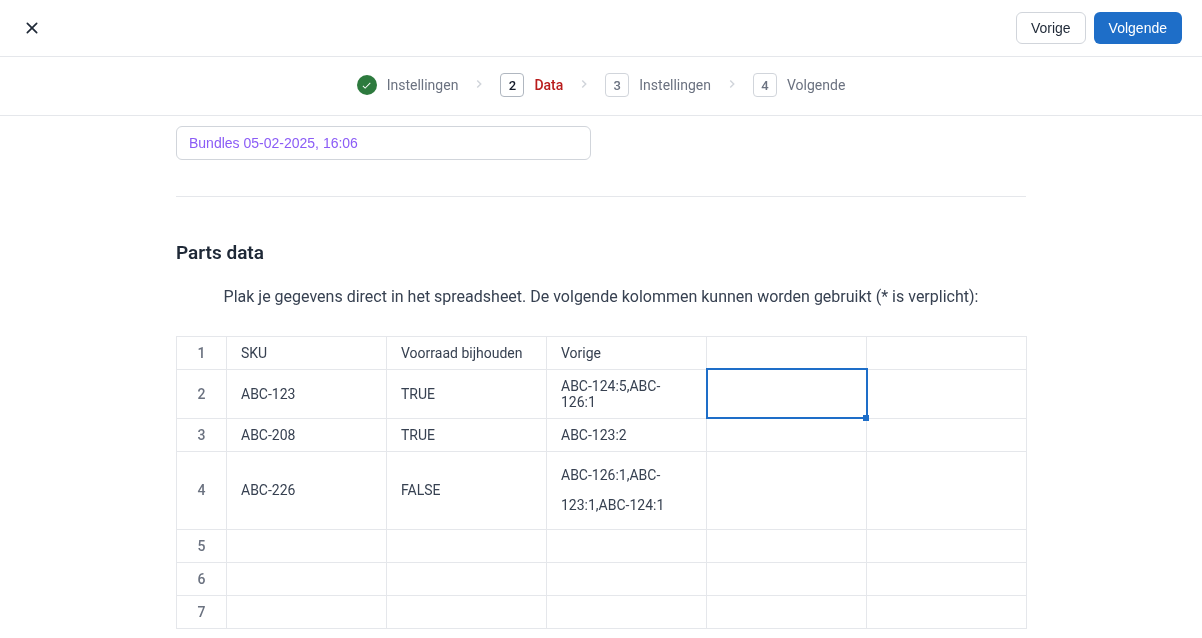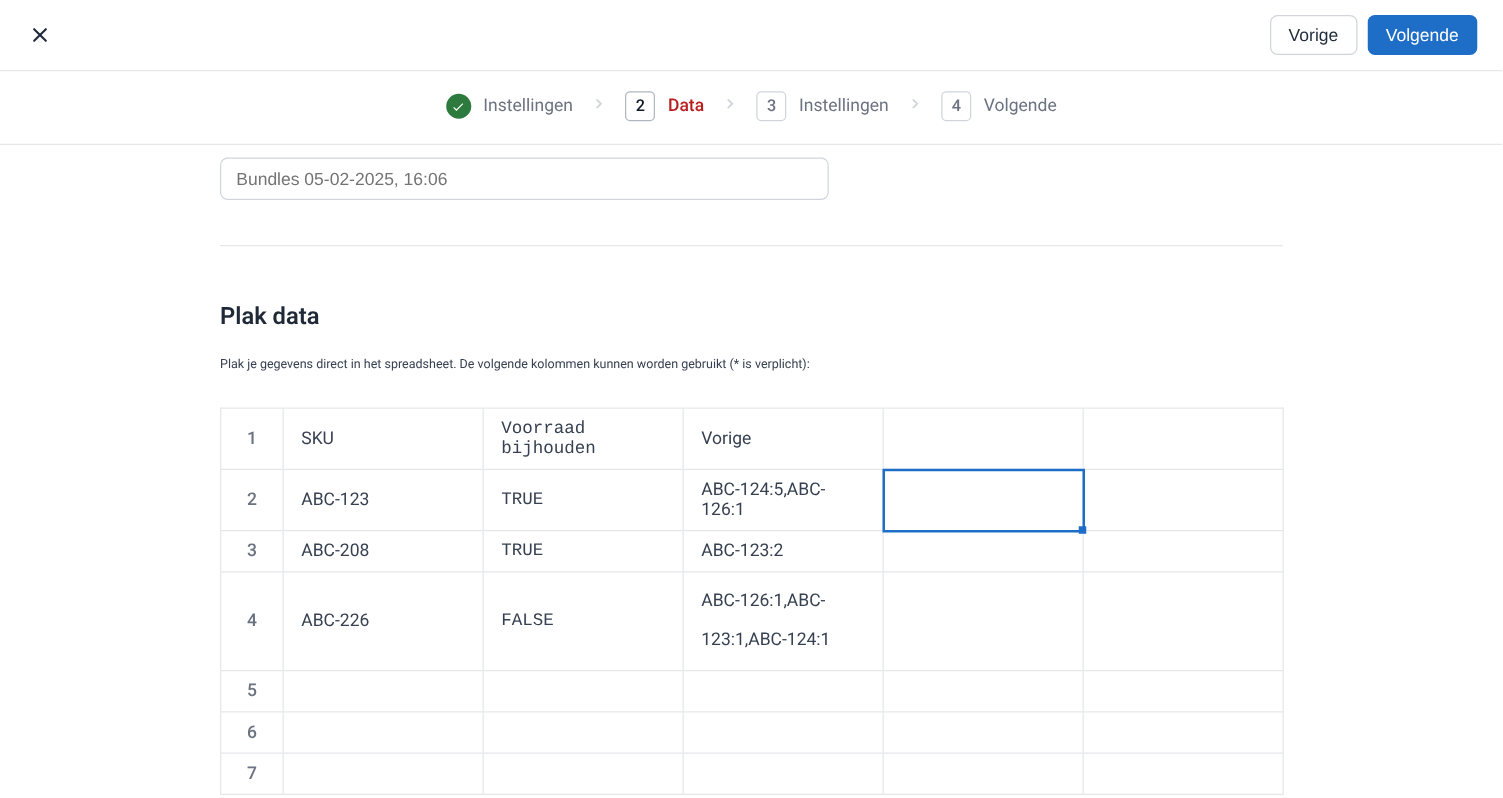--- a/index.html
+++ b/index.html
@@ -111,44 +111,45 @@
     .chevron svg {
       width: 14px;
       height: 14px;
     }
     .content {
       max-width: 850px;
       margin: 0 auto;
       padding: 10px 0 0 0;
     }
     .input-field {
-      width: 487px;
+      width: 415px;
       padding: 8px 12px;
       border: 1px solid #d1d5db;
       border-radius: 6px;
       font-size: 14px;
-      color: #737373;
+      color: #8b5cf6;
       background: #ffffff;
     }
     .divider {
       border: none;
       border-top: 1px solid #e5e7eb;
       margin: 36px 0 44px 0;
     }
     .section-title {
       font-size: 19px;
       font-weight: 600;
       color: #1f2937;
       margin-bottom: 20px;
     }
     .section-desc {
-      font-size: 10px;
+      font-size: 16px;
       color: #374151;
       margin-bottom: 6px;
       line-height: 1.6;
+      text-align: center;
     }
     .required-mark {
       color: #dc2626;
     }
     .spreadsheet {
       margin-top: 26px;
       border: 1px solid #e5e7eb;
       border-collapse: collapse;
       width: 100%;
       table-layout: fixed;
@@ -165,21 +166,21 @@
       word-wrap: break-word;
     }
     .spreadsheet .row-num {
       width: 50px;
       text-align: center;
       color: #6b7280;
       background: #ffffff;
       font-weight: 500;
     }
     .spreadsheet .col-a { width: 160px; }
-    .spreadsheet .col-b { width: 160px; font-family: Liberation Mono, monospace; }
+    .spreadsheet .col-b { width: 160px; }
     .spreadsheet .col-c { width: 160px; }
     .spreadsheet .col-d { width: 160px; }
     .spreadsheet .col-e { width: 160px; }
     .cell-selected {
       outline: 2px solid #1e6ec8;
       outline-offset: -1px;
       position: relative;
     }
     .cell-selected::after {
       content: "";
@@ -247,21 +248,21 @@
     <div class="step-num">4</div>
     <span class="step-label">Volgende</span>
   </div>
 </div>
 
 <div class="content">
   <input type="text" class="input-field" value="Bundles 05-02-2025, 16:06" style="">
 
   <hr class="divider">
 
-  <h2 class="section-title">Plak data</h2>
+  <h2 class="section-title">Parts data</h2>
   <p class="section-desc">Plak je gegevens direct in het spreadsheet. De volgende kolommen kunnen worden gebruikt (* is verplicht):</p>
 
   <table class="spreadsheet">
     <tbody>
         <tr>
           <td class="row-num">1</td>
           <td class="col-a">SKU</td>
           <td class="col-b">Voorraad bijhouden</td>
           <td class="col-c">Vorige</td>
           <td class="col-d"></td>

